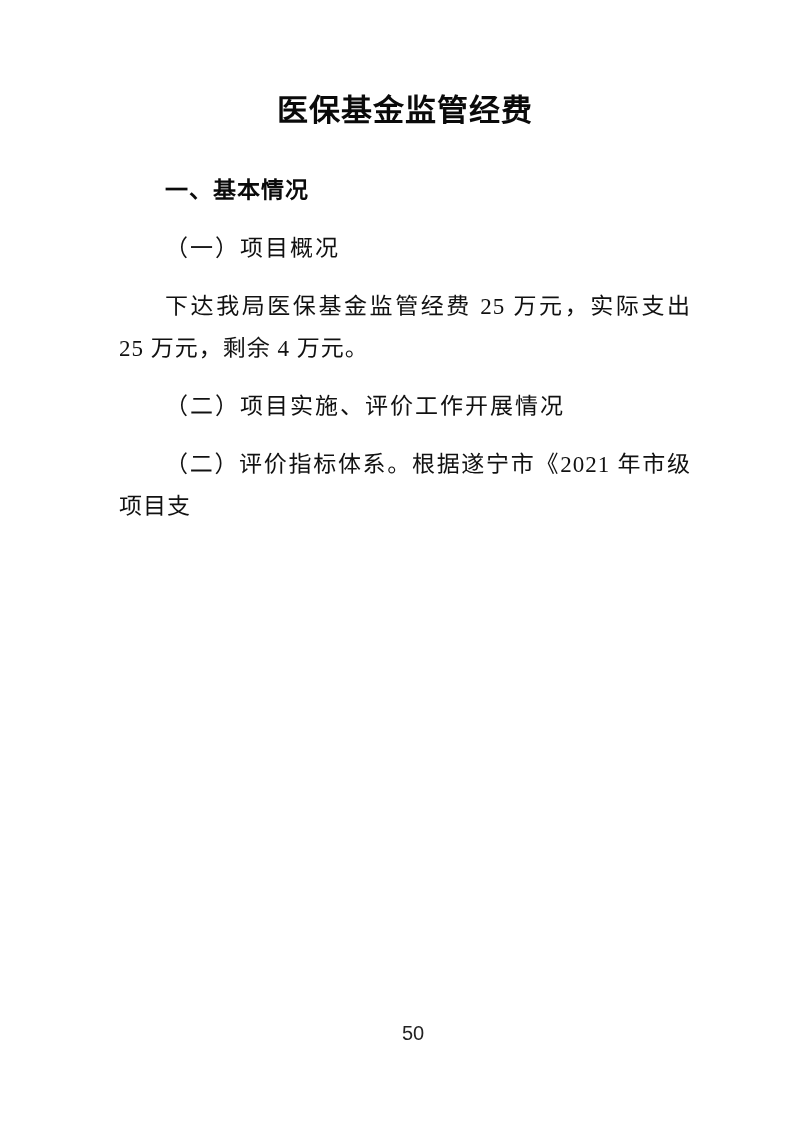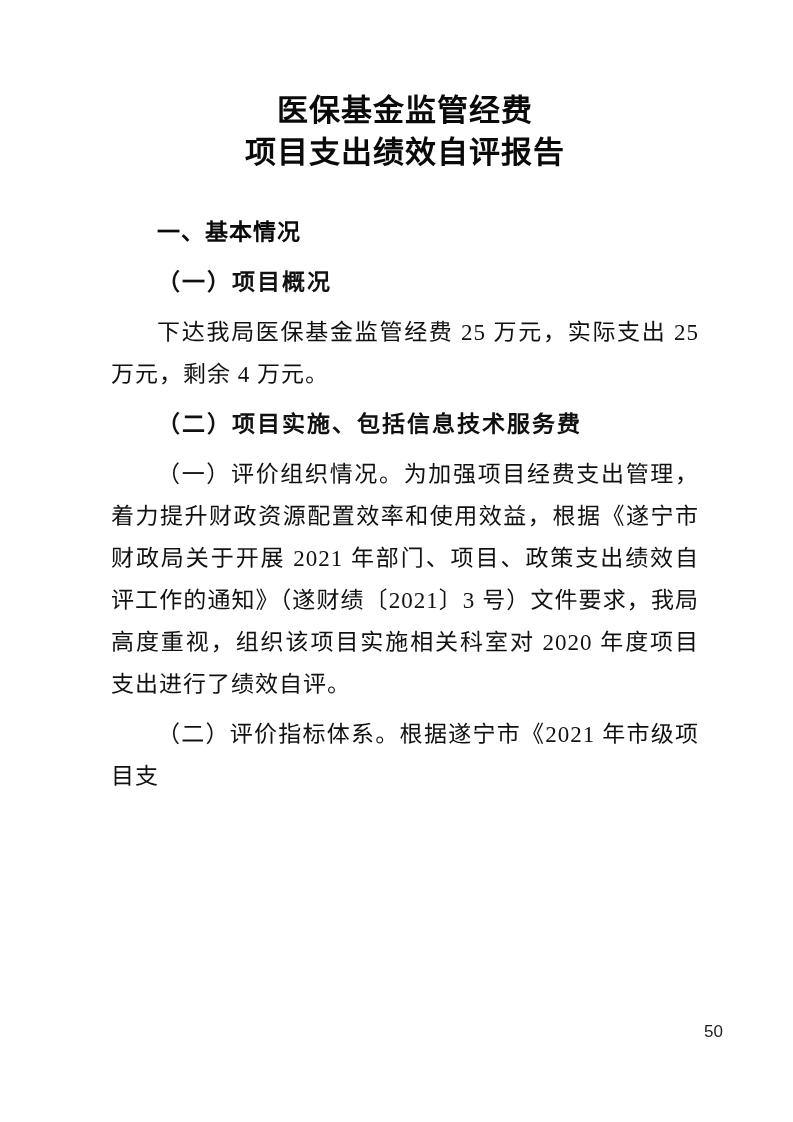--- a/index.html
+++ b/index.html
@@ -30,61 +30,59 @@
     font-size: 31px;
     line-height: 42px;
     letter-spacing: 1px;
     margin-bottom: 38px;
     color: #0a0a0a;
   }
   .block {
     font-size: 23px;
     line-height: 42px;
     text-indent: 2em;
-    margin: 8px;
+    margin: 16px;
   }
   .heading {
     font-weight: bold;
     letter-spacing: 1px;
     color: #0a0a0a;
   }
   .subheading {
-    font-weight: bold;
+    font-weight: normal;
     letter-spacing: 2px;
   }
   .paragraph {
     text-align: justify;
     text-align-last: left;
     letter-spacing: 1px;
   }
   .page-number {
     position: absolute;
     top: 1022px;
     left: 103px;
     width: 620px;
-    text-align: right;
+    text-align: center;
     font-family: "Liberation Sans", "DejaVu Sans", sans-serif;
-    font-size: 17px;
+    font-size: 20px;
     color: #222222;
   }
 </style>
 </head>
 <body>
 
 <div class="page">
   <div class="content">
 
     <div class="doc-title">
       <div>医保基金监管经费</div>
-      <div>项目支出绩效自评报告</div>
     </div>
 
     <div class="block heading">一、基本情况</div>
     <div class="block subheading">（一）项目概况</div>
     <div class="block paragraph">下达我局医保基金监管经费 25 万元，实际支出 25 万元，剩余 4 万元。</div>
-    <div class="block subheading">（二）项目实施、包括信息技术服务费</div>
-    <div class="block paragraph">（一）评价组织情况。为加强项目经费支出管理，着力提升财政资源配置效率和使用效益，根据《遂宁市财政局关于开展 2021 年部门、项目、政策支出绩效自评工作的通知》（遂财绩〔2021〕3 号）文件要求，我局高度重视，组织该项目实施相关科室对 2020 年度项目支出进行了绩效自评。</div>
+    <div class="block subheading">（二）项目实施、评价工作开展情况</div>
     <div class="block paragraph">（二）评价指标体系。根据遂宁市《2021 年市级项目支</div>
 
   </div>
 
   <div class="page-number">50</div>
 </div>
 
 </body></html>

